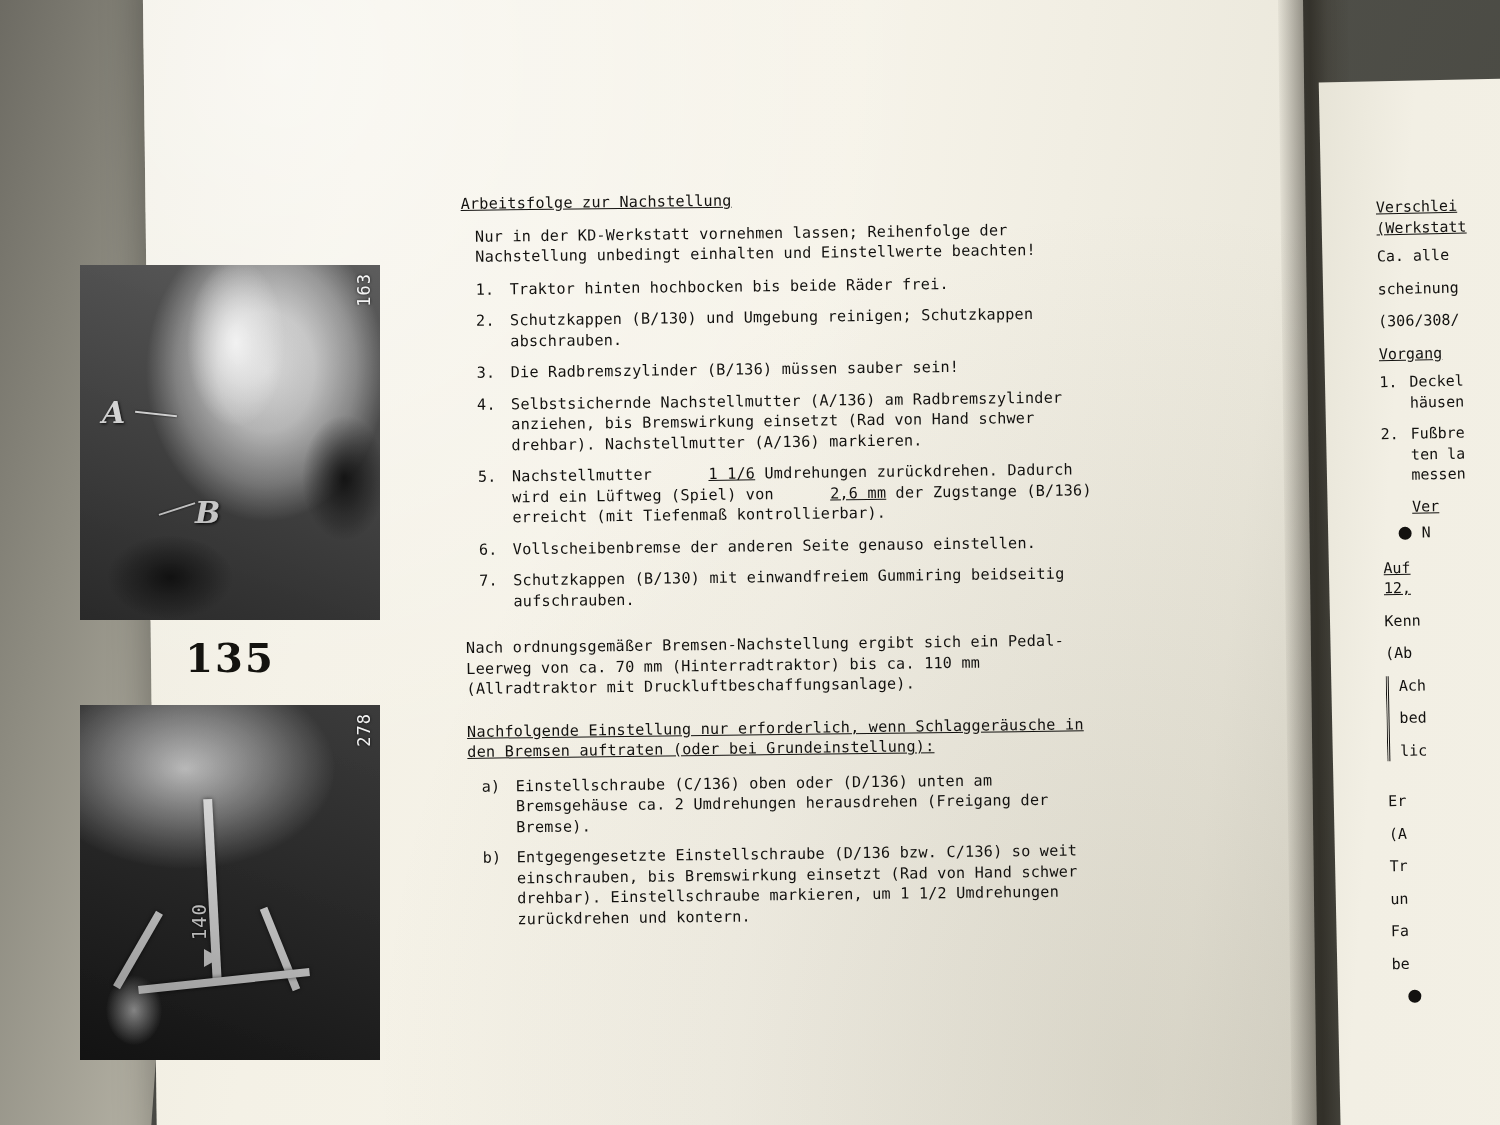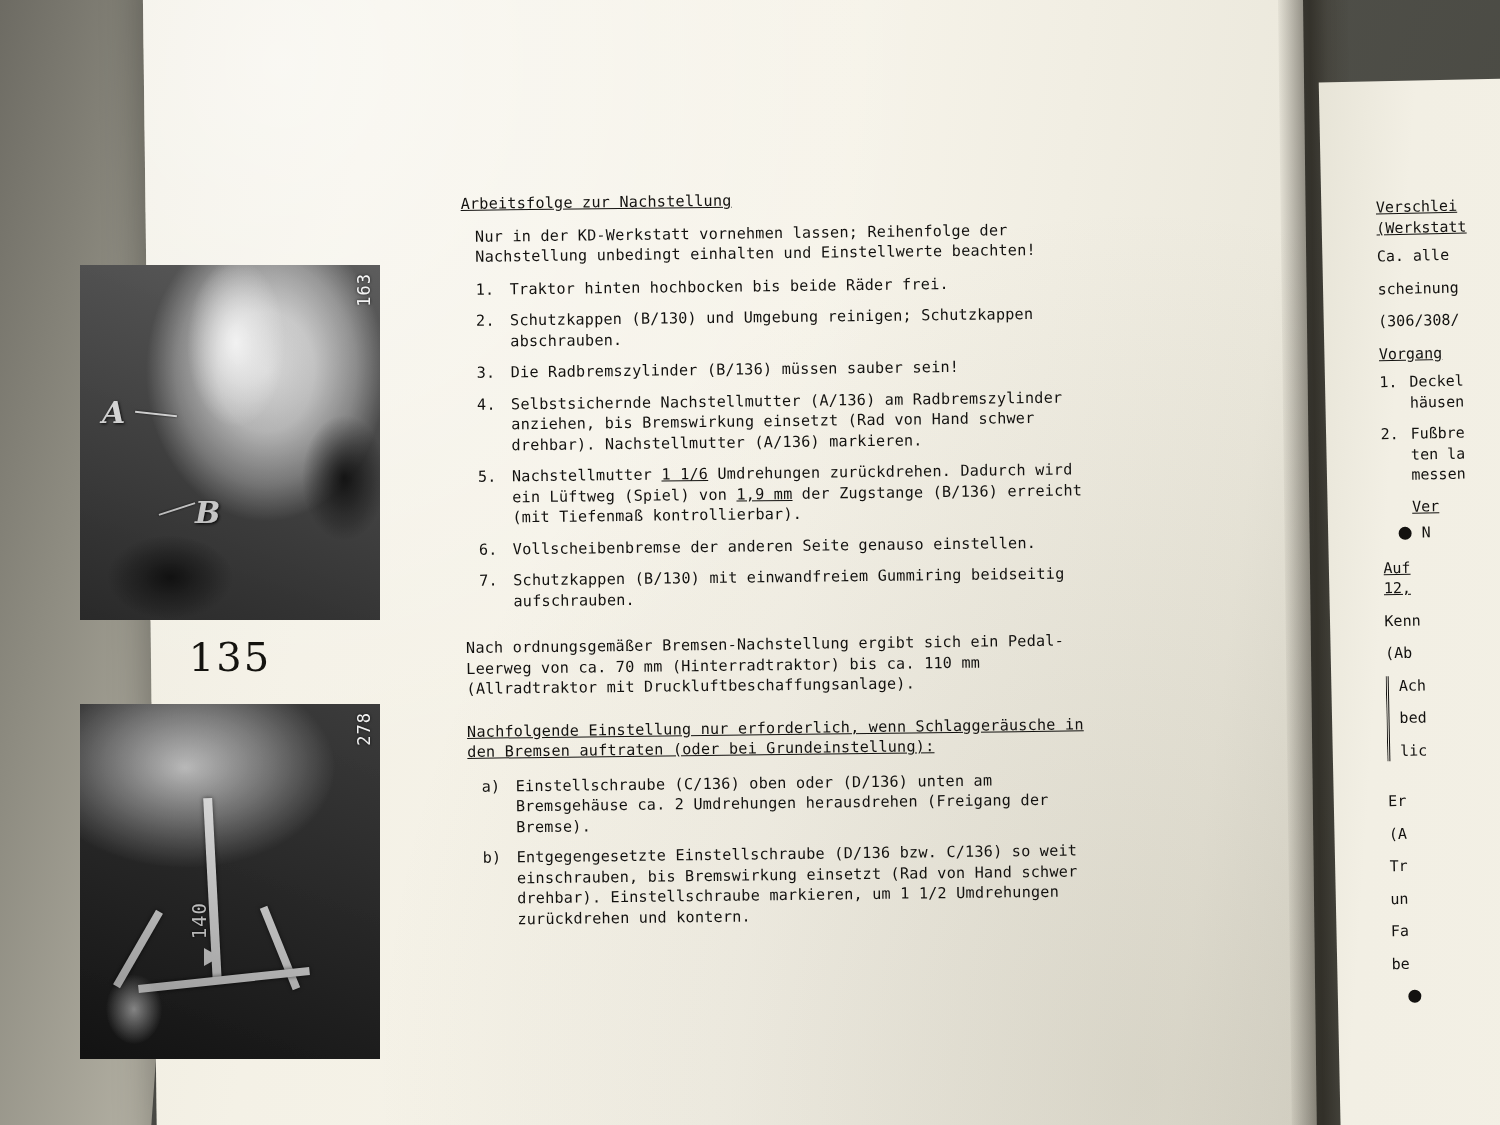--- a/index.html
+++ b/index.html
@@ -187,20 +187,21 @@
   }
 
   .fignum {
     width: 300px;
     text-align: center;
     font-family: "DejaVu Serif", serif;
     font-size: 40px;
     color: #14130f;
     margin-top: 14px;
     letter-spacing: 2px;
+    font-weight: bold;
   }
   .fignum i { font-style: italic; }
 
   
   .textcol {
     position: absolute;
     left: 465px;
     top: 190px;
     width: 640px;
     color: #131210;
@@ -226,21 +227,21 @@
     display: flex;
     margin-bottom: 11px;
     padding-left: 14px;
   }
   .olist li .mk {
     flex: 0 0 34px;
   }
   .olist li .bd {
     flex: 1 1 auto;
   }
-  .u { text-decoration: underline; }
+  .u { text-decoration: underline; margin-left: 47px; }
   .blockpara {
     margin: 26px 0 22px 0;
   }
   .hd2 {
     text-decoration: underline;
     margin-bottom: 14px;
   }
   .alist {
     margin: 0;
     padding: 0;
@@ -344,21 +345,21 @@
       <li>
         <span class="mk">3.</span>
         <span class="bd">Die Radbremszylinder (B/136) müssen sauber sein!</span>
       </li>
       <li>
         <span class="mk">4.</span>
         <span class="bd">Selbstsichernde Nachstellmutter (A/136) am Radbremszylinder anziehen, bis Bremswirkung einsetzt (Rad von Hand schwer drehbar). Nachstellmutter (A/136) markieren.</span>
       </li>
       <li>
         <span class="mk">5.</span>
-        <span class="bd"><span>Nachstellmutter </span><span class="u">1 1/6</span><span> Umdrehungen zurückdrehen. Dadurch wird ein Lüftweg (Spiel) von </span><span class="u">1,9 mm</span><span> der Zugstange (B/136) erreicht (mit Tiefenmaß kontrollierbar).</span></span>
+        <span class="bd"><span>Nachstellmutter </span><span class="u">1 1/6</span><span> Umdrehungen zurückdrehen. Dadurch wird ein Lüftweg (Spiel) von </span><span class="u">2,6 mm</span><span> der Zugstange (B/136) erreicht (mit Tiefenmaß kontrollierbar).</span></span>
       </li>
       <li>
         <span class="mk">6.</span>
         <span class="bd">Vollscheibenbremse der anderen Seite genauso einstellen.</span>
       </li>
       <li>
         <span class="mk">7.</span>
         <span class="bd">Schutzkappen (B/130) mit einwandfreiem Gummiring beidseitig aufschrauben.</span>
       </li>
     </ol>

